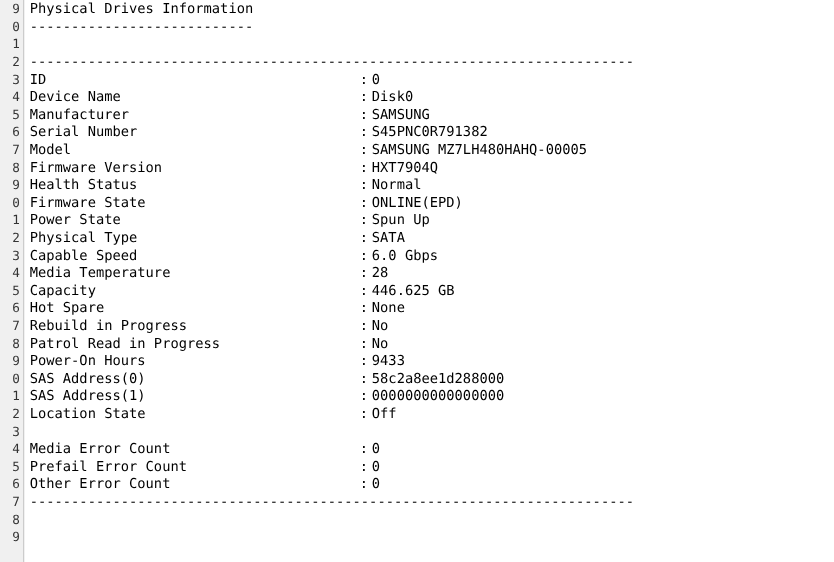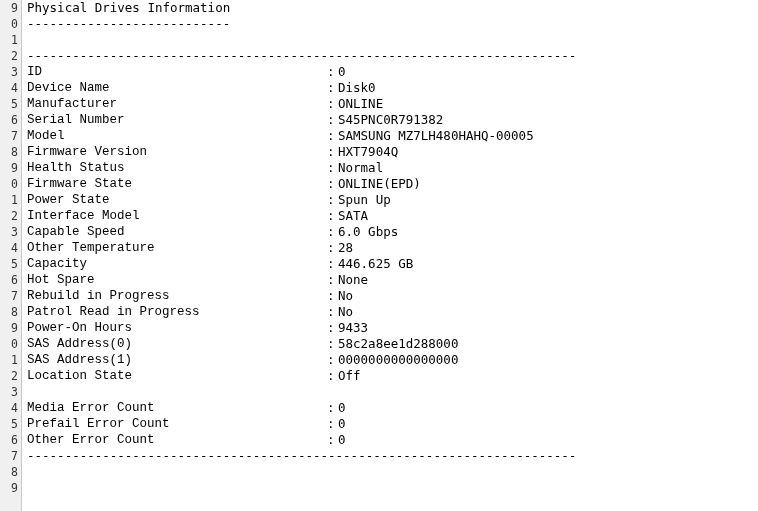--- a/index.html
+++ b/index.html
@@ -64,21 +64,20 @@
     line-height: 16px;
     white-space: pre;
     position: relative;
   }
   .row .label {
     display: inline-block;
     width: 300px;
     white-space: pre;
     overflow: hidden;
     vertical-align: top;
-    font-family: Liberation Mono, monospace;
   }
   .row .colon {
     display: inline-block;
     width: 11px;
     white-space: pre;
     vertical-align: top;
   }
   .row .value {
     display: inline-block;
     white-space: pre;
@@ -130,30 +129,30 @@
   <div id="content">
 
     <div class="line">Physical Drives Information</div>
     <div class="line">---------------------------</div>
     <div class="line blank"></div>
     <div class="line">-------------------------------------------------------------------------</div>
 
     <div id="field-list">
         <div class="row"><span class="label">ID</span><span class="colon">:</span><span class="value">0</span></div>
         <div class="row"><span class="label">Device Name</span><span class="colon">:</span><span class="value">Disk0</span></div>
-        <div class="row"><span class="label">Manufacturer</span><span class="colon">:</span><span class="value">ONLINE</span></div>
+        <div class="row"><span class="label">Manufacturer</span><span class="colon">:</span><span class="value">SAMSUNG</span></div>
         <div class="row"><span class="label">Serial Number</span><span class="colon">:</span><span class="value">S45PNC0R791382</span></div>
         <div class="row"><span class="label">Model</span><span class="colon">:</span><span class="value">SAMSUNG MZ7LH480HAHQ-00005</span></div>
         <div class="row"><span class="label">Firmware Version</span><span class="colon">:</span><span class="value">HXT7904Q</span></div>
         <div class="row"><span class="label">Health Status</span><span class="colon">:</span><span class="value">Normal</span></div>
         <div class="row"><span class="label">Firmware State</span><span class="colon">:</span><span class="value">ONLINE(EPD)</span></div>
         <div class="row"><span class="label">Power State</span><span class="colon">:</span><span class="value">Spun Up</span></div>
-        <div class="row"><span class="label">Interface Model</span><span class="colon">:</span><span class="value">SATA</span></div>
+        <div class="row"><span class="label">Physical Type</span><span class="colon">:</span><span class="value">SATA</span></div>
         <div class="row"><span class="label">Capable Speed</span><span class="colon">:</span><span class="value">6.0 Gbps</span></div>
-        <div class="row"><span class="label">Other Temperature</span><span class="colon">:</span><span class="value">28</span></div>
+        <div class="row"><span class="label">Media Temperature</span><span class="colon">:</span><span class="value">28</span></div>
         <div class="row"><span class="label">Capacity</span><span class="colon">:</span><span class="value">446.625 GB</span></div>
         <div class="row"><span class="label">Hot Spare</span><span class="colon">:</span><span class="value">None</span></div>
         <div class="row"><span class="label">Rebuild in Progress</span><span class="colon">:</span><span class="value">No</span></div>
         <div class="row"><span class="label">Patrol Read in Progress</span><span class="colon">:</span><span class="value">No</span></div>
         <div class="row"><span class="label">Power-On Hours</span><span class="colon">:</span><span class="value">9433</span></div>
         <div class="row"><span class="label">SAS Address(0)</span><span class="colon">:</span><span class="value">58c2a8ee1d288000</span></div>
         <div class="row"><span class="label">SAS Address(1)</span><span class="colon">:</span><span class="value">0000000000000000</span></div>
         <div class="row"><span class="label">Location State</span><span class="colon">:</span><span class="value">Off</span></div>
       </div>
 

